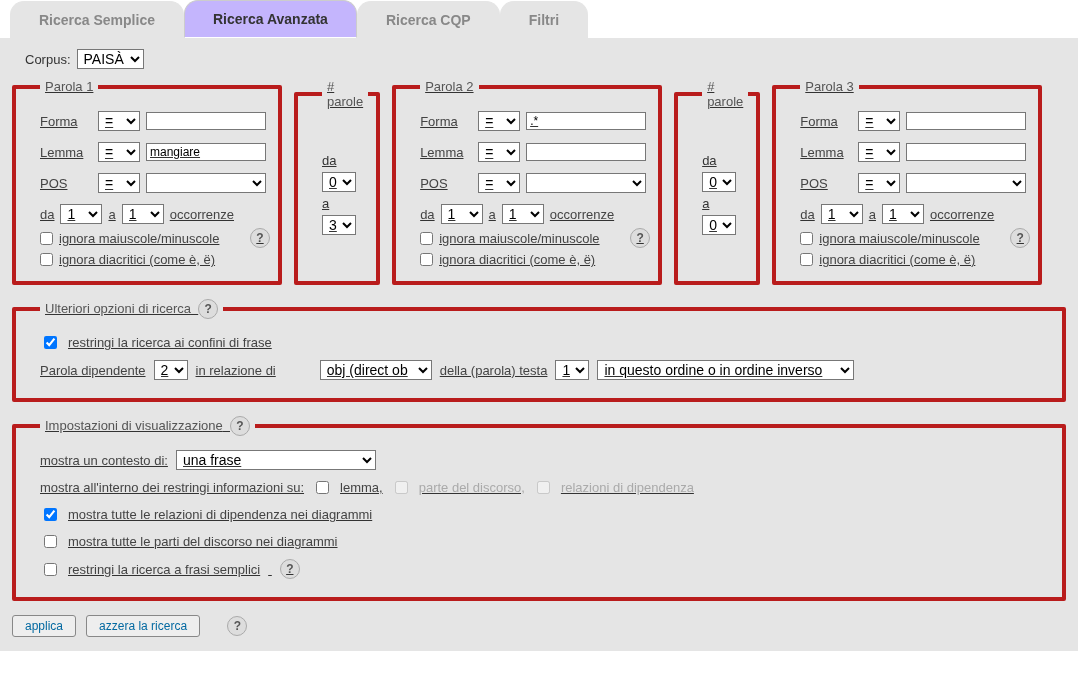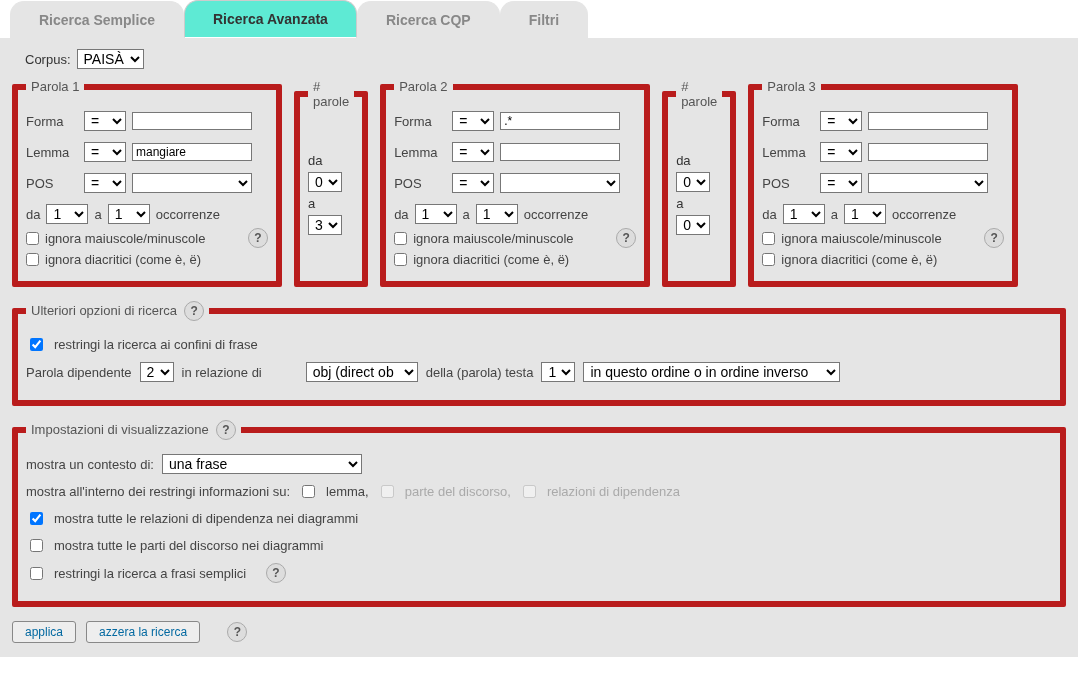--- a/index.html
+++ b/index.html
@@ -25,21 +25,21 @@
     font-weight: bold;
     font-size: 14px;
     border-top-left-radius: 14px;
     border-top-right-radius: 14px;
     margin-right: 0px;
     cursor: pointer;
     border: 1px solid #e5e5e5;
     border-bottom: none;
   }
   .tab.active {
-    background: #5eead4;
+    background: #c4b5fd;
     color: #333;
     border: 1px solid #ccc;
     border-bottom: 1px solid #fff;
     position: relative;
     z-index: 2;
   }
   .main {
     background: #e5e5e5;
     padding: 10px 12px 14px 12px;
     border-top: 1px solid #e5e5e5;
@@ -55,24 +55,25 @@
   select.small { width: 42px; }
   select.tiny { width: 34px; }
   input[type=text] {
     border: 1px solid #777;
     height: 18px;
     font-size: 12px;
     padding: 0 3px;
     background:#fff;
   }
   fieldset {
-    border: 6px solid #b91c1c;
+    border: 4px solid #b91c1c;
     border-radius: 2px;
     margin: 0;
-    padding: 6px 8px 10px 8px;
+    padding: 6px 8px 10px 24px;
+    text-decoration: underline;
   }
   legend {
     padding: 0 5px;
     color: #555;
     font-size: 13px;
   }
   .row-words {
     display: flex;
     gap: 12px;
     margin-bottom: 14px;

